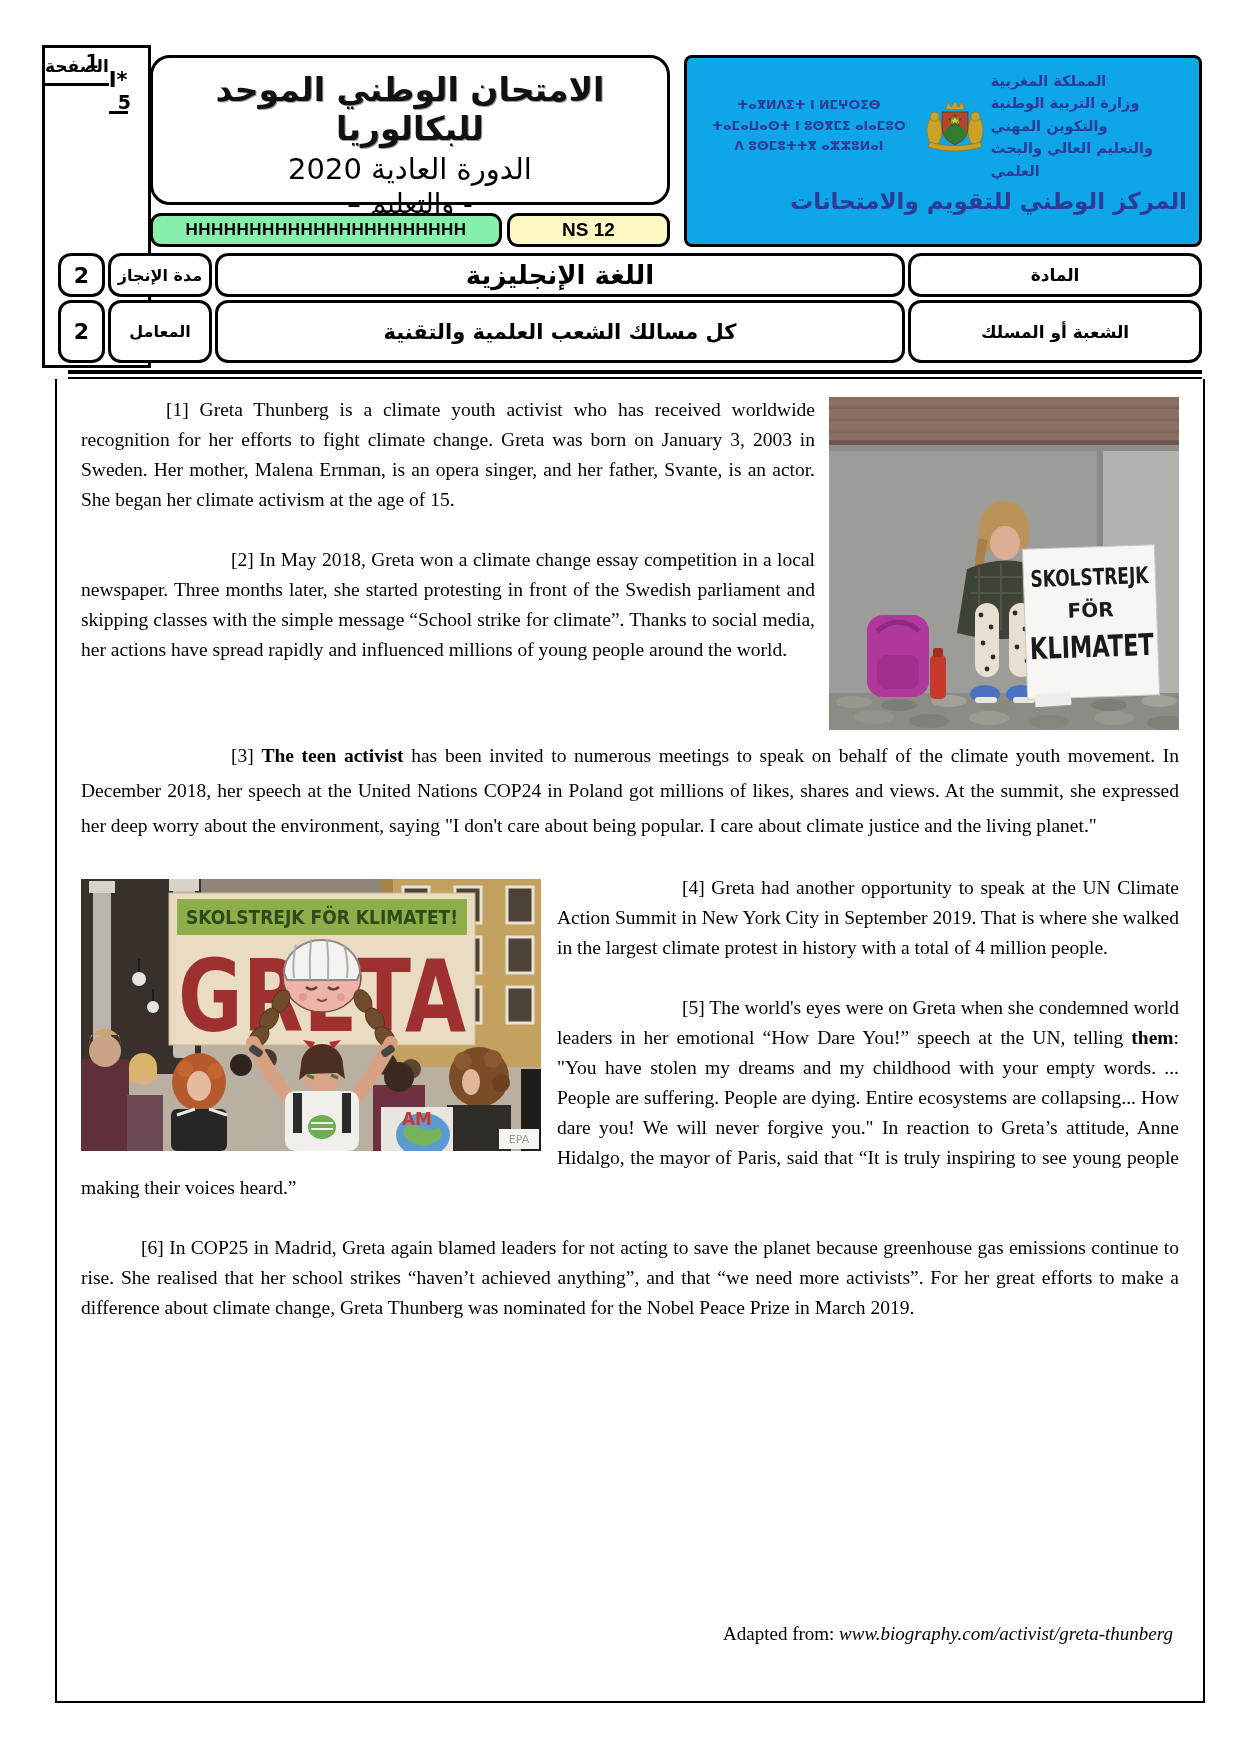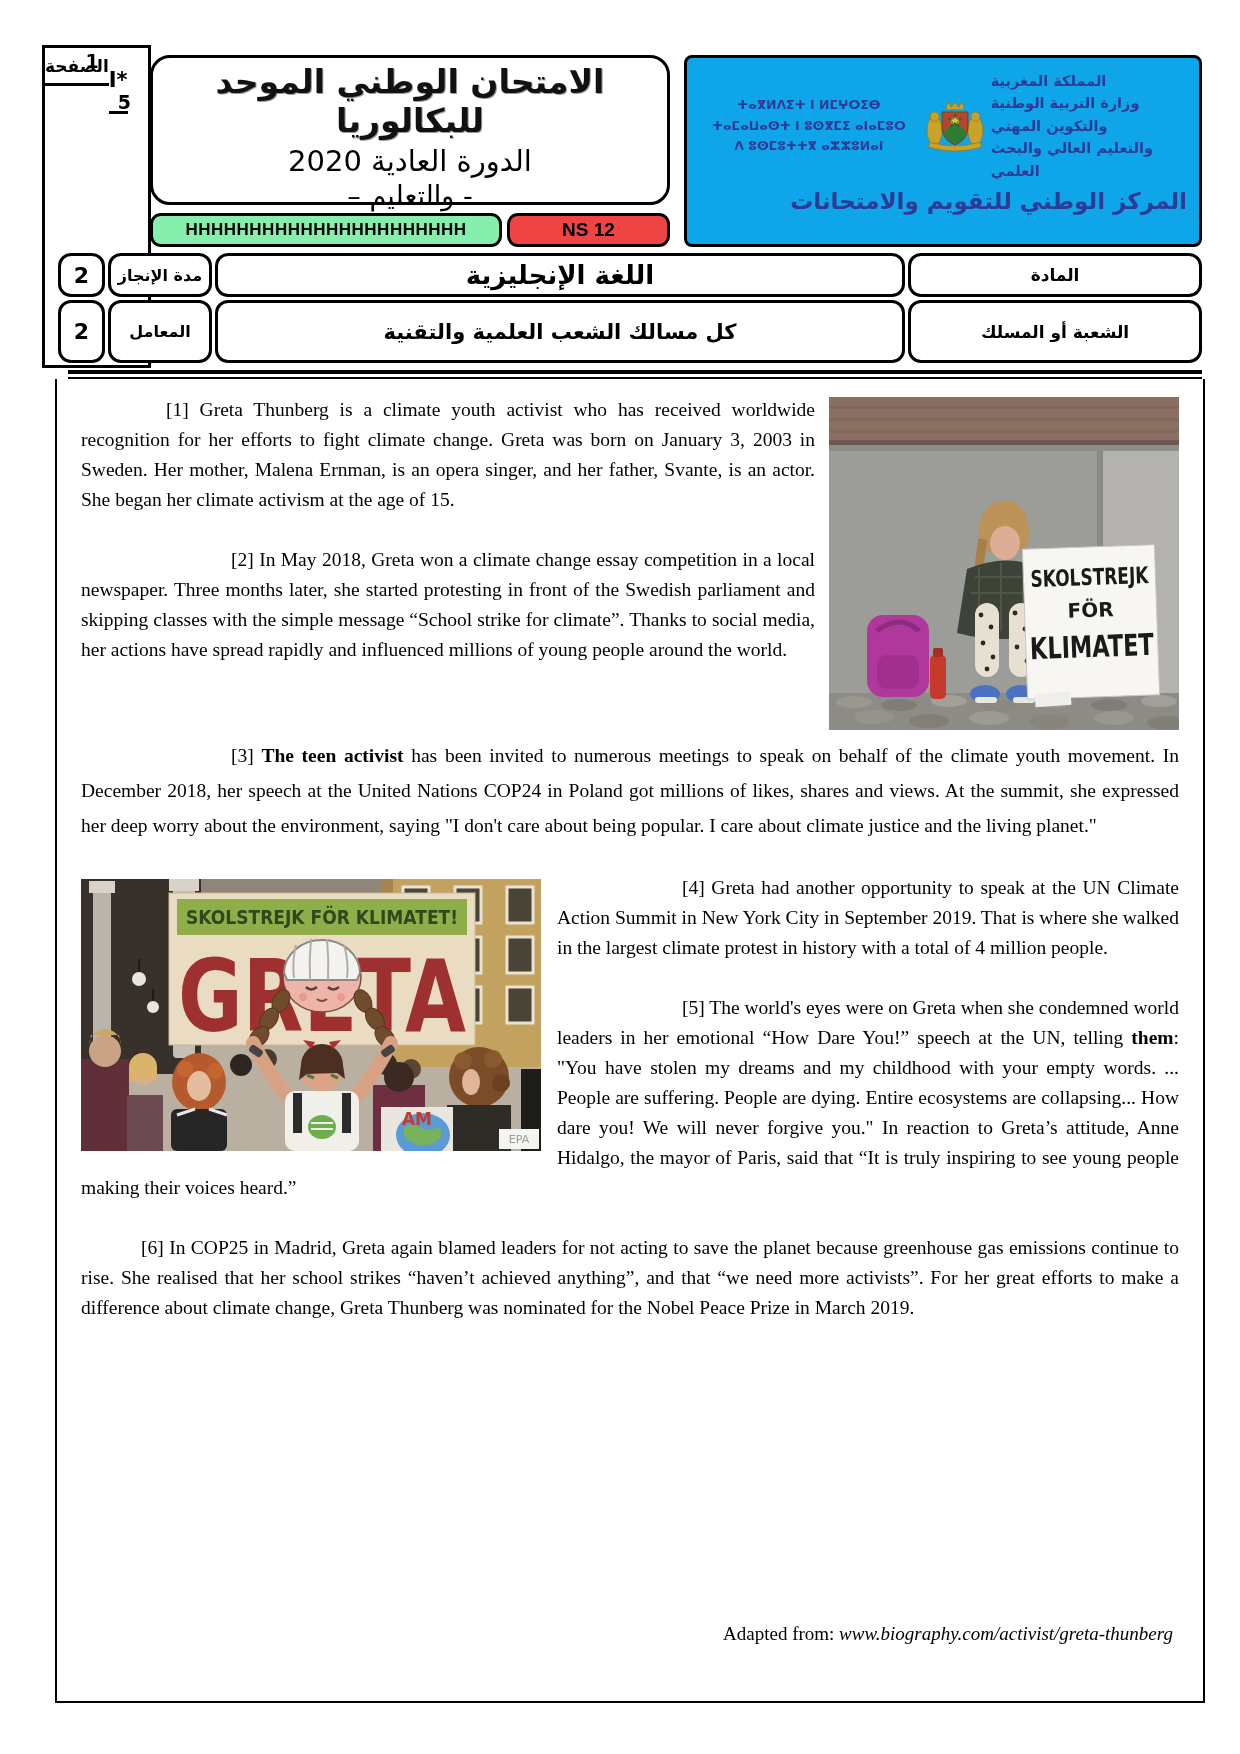--- a/index.html
+++ b/index.html
@@ -13,31 +13,31 @@
   .cell-pagelabel { height:38px; font:bold 17px "DejaVu Sans", sans-serif; direction:rtl; }
   .cell-diag { height:70px; position:relative;
     background:linear-gradient(to bottom right, transparent calc(50% - 1.5px), #000 calc(50% - 1.5px), #000 calc(50% + 1.5px), transparent calc(50% + 1.5px)); }
   .cell-diag .num-top { position:absolute; top:2px; right:10px; font:bold 19px "DejaVu Sans", sans-serif; }
   .cell-diag .num-bottom { position:absolute; bottom:2px; left:9px; font:bold 19px "DejaVu Sans", sans-serif; }
   .cell-code { height:66px; font:bold 21px "DejaVu Sans", sans-serif; }
   .cell-empty { flex:1; border-bottom:none !important; }
 
   
   .center-box { position:absolute; left:150px; top:55px; width:520px; height:150px;
-    border:3px solid #000; border-radius:20px; text-align:center; padding-top:4px; background:#fff; }
+    border:3px solid #000; border-radius:20px; text-align:center; padding-top:12px; background:#fff; }
   .ornate-title { direction:rtl; font:800 33px "DejaVu Sans", sans-serif; letter-spacing:1px; color:#111;
     text-shadow:1px 1px 0 #9a9a9a; }
   .session-line { direction:rtl; font:400 29px "DejaVu Sans", sans-serif; margin-top:4px; }
   .subject-line { direction:rtl; font:400 27px "DejaVu Sans", sans-serif; margin-top:2px; }
 
   .barcode-row { position:absolute; left:150px; top:213px; width:520px; height:34px; display:flex; gap:5px; }
   .hbox { flex:0 0 352px; border:3px solid #000; border-radius:11px; display:flex; align-items:center; justify-content:center;
     font:bold 17px "Liberation Sans", sans-serif; letter-spacing:.5px; background:#86efac; }
   .nsbox { flex:1; border:3px solid #000; border-radius:11px; display:flex; align-items:center; justify-content:center;
-    font:bold 19px "Liberation Sans", sans-serif; background:#ef4444; }
+    font:bold 19px "Liberation Sans", sans-serif; background:#fef9c3; }
 
   
   .right-box { position:absolute; left:684px; top:55px; width:518px; height:192px;
     border:3px solid #000; border-radius:8px; background:#0ea5e9; padding:12px 12px 4px; }
   .logo-row { display:flex; align-items:center; }
   .tifinagh { flex:1.12; color:#2d3a96; font:bold 12.5px "DejaVu Sans", sans-serif; text-align:center; line-height:1.65; }
   .emblem-wrap { width:72px; display:flex; justify-content:center; }
   .ministry-ar { flex:1; color:#2d3a96; font:bold 14.5px "DejaVu Sans", sans-serif; direction:rtl; text-align:left; line-height:1.55; }
   .center-name { color:#2d3a96; font:bold 23px "DejaVu Sans", sans-serif; direction:rtl; text-align:right; margin-top:6px; }
 

